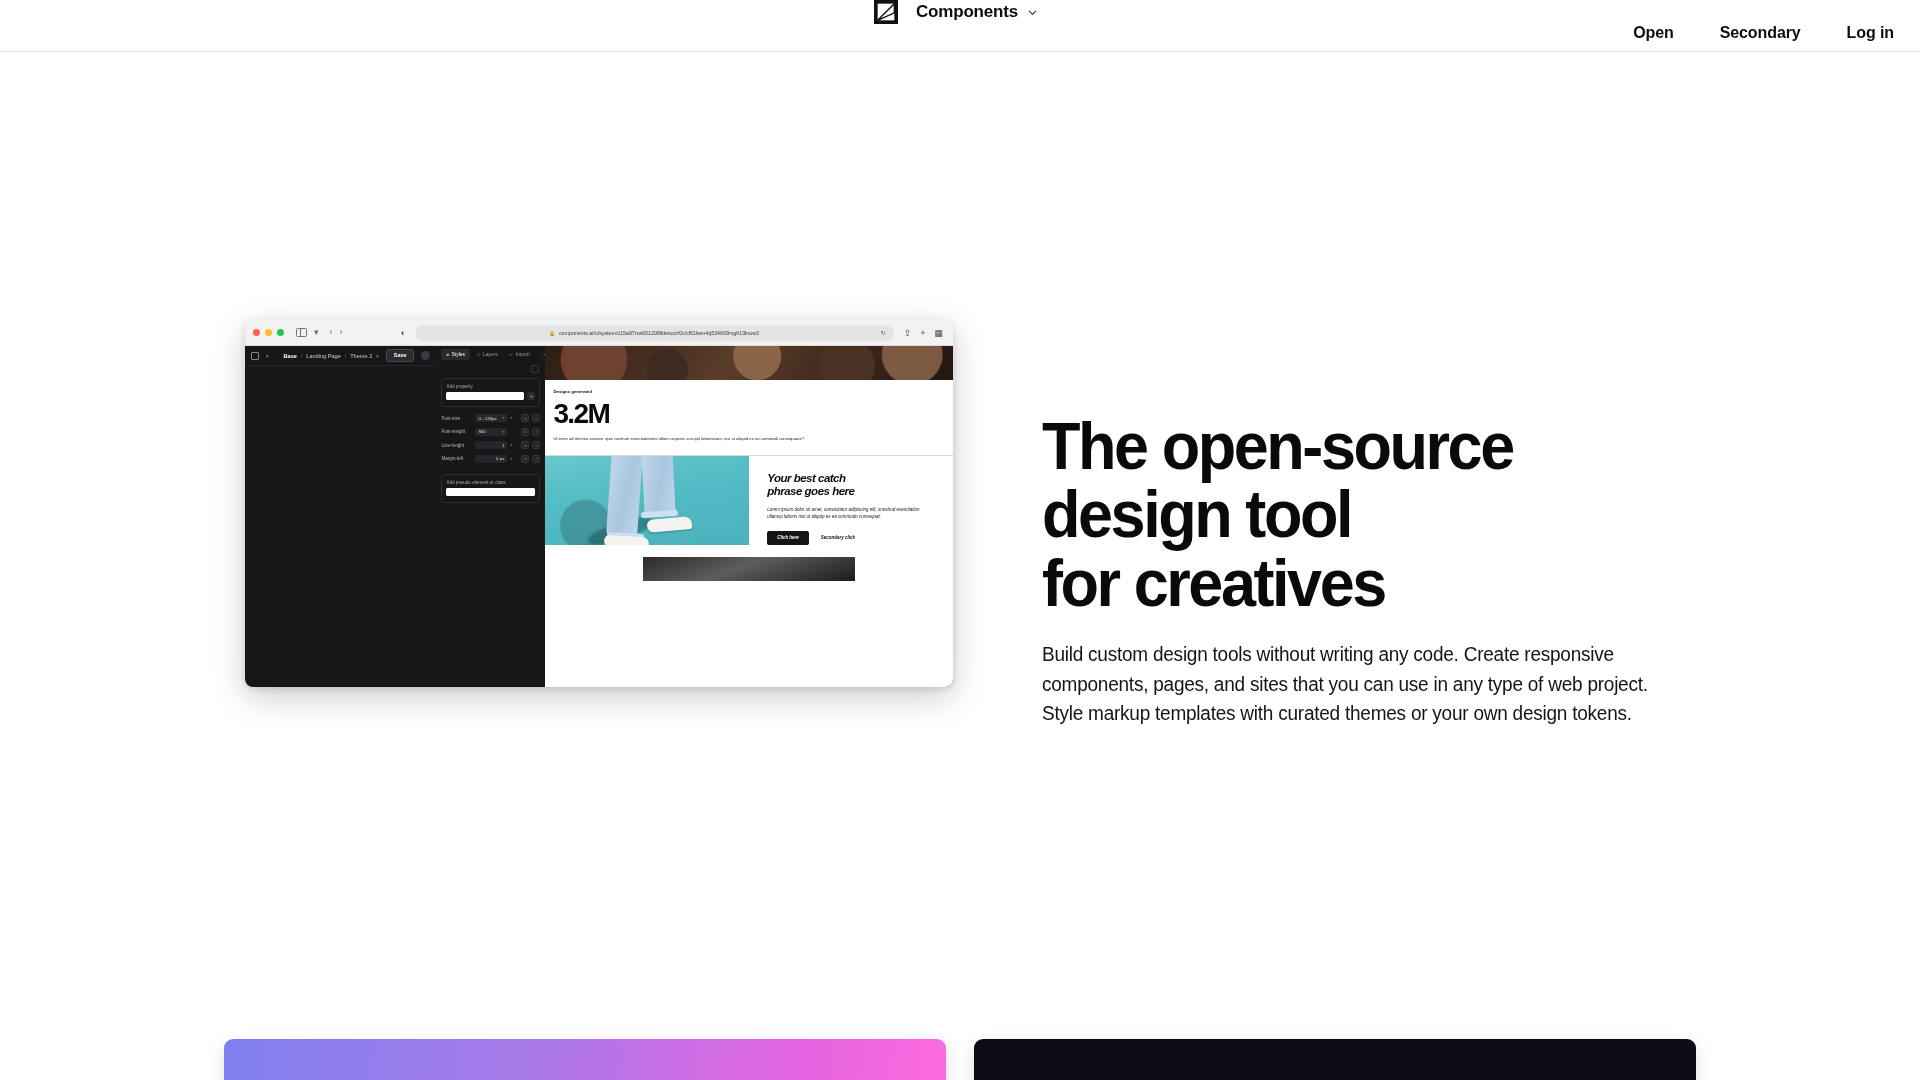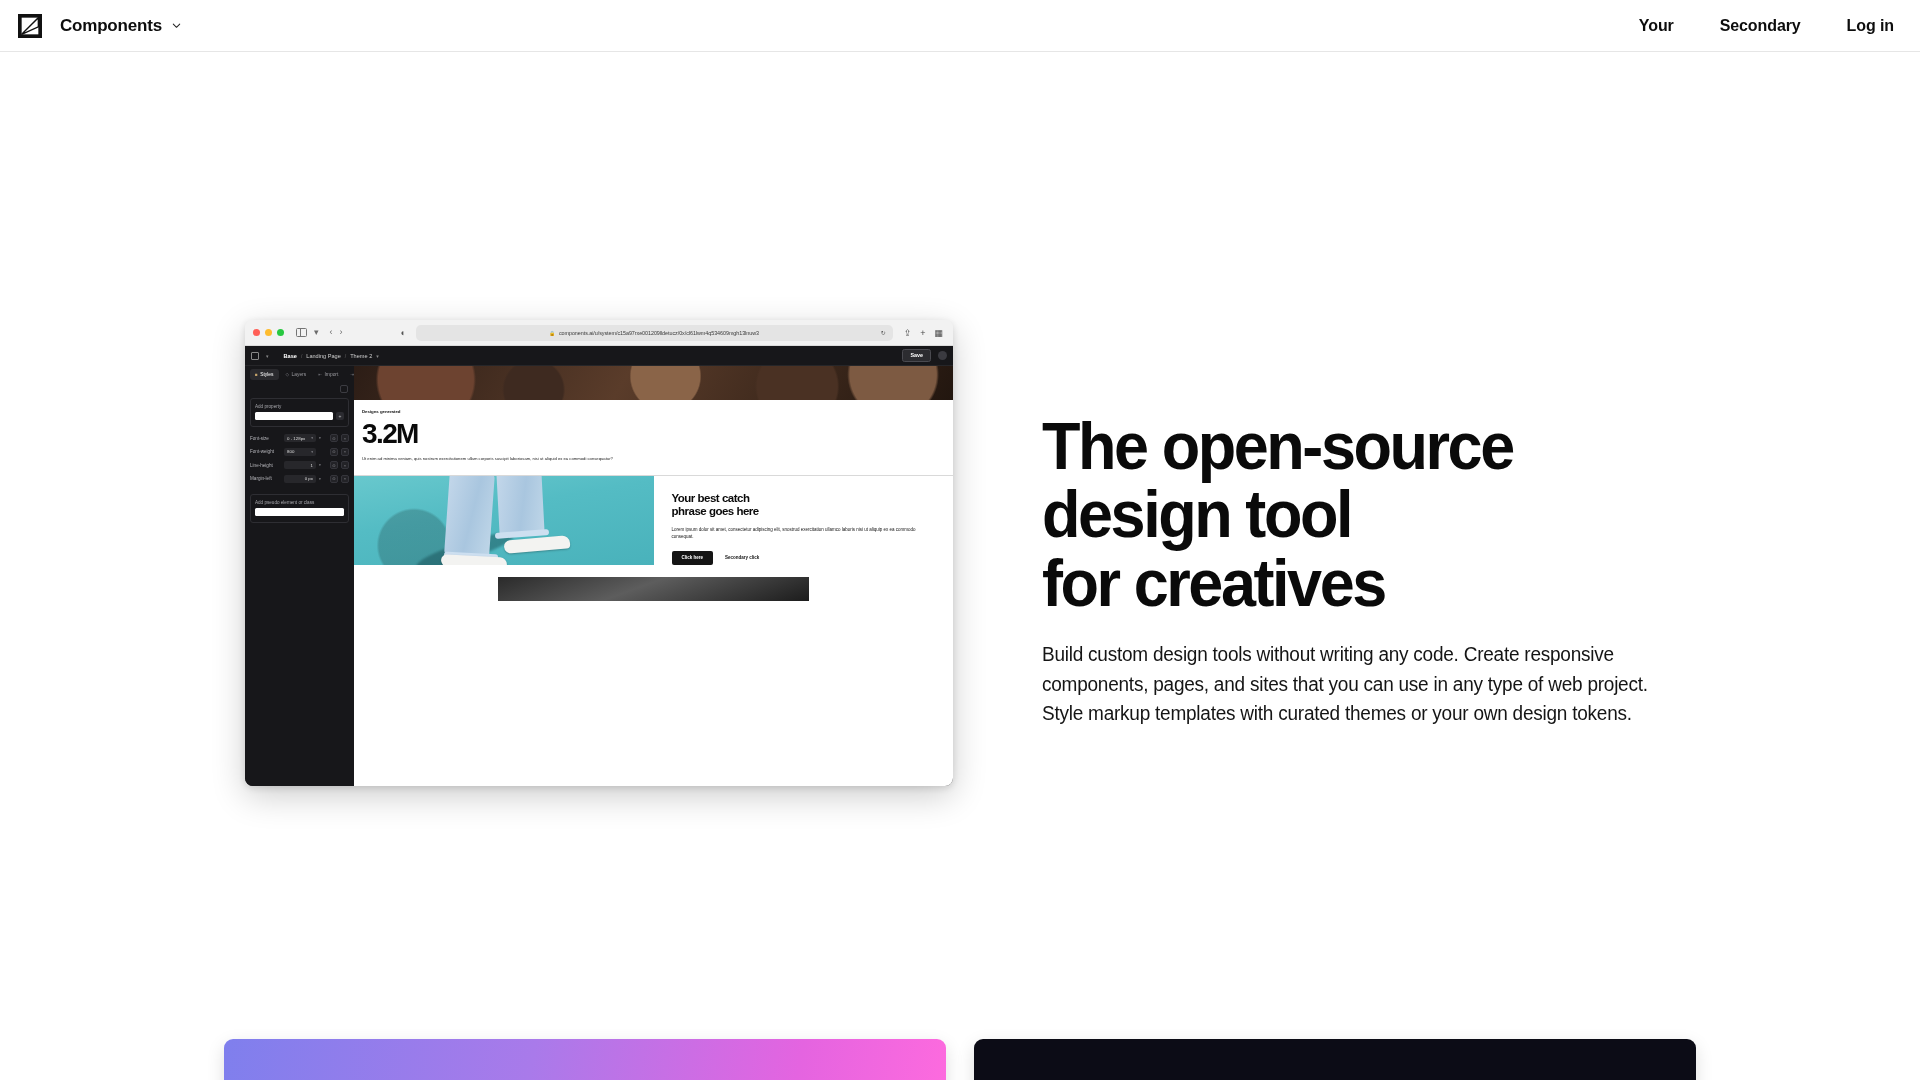--- a/index.html
+++ b/index.html
@@ -12,20 +12,21 @@
   }
 
   
   .topnav {
     height: 52px;
     border-bottom: 1px solid #e6e6e6;
     display: flex;
     align-items: center;
     padding: 0 26px 0 18px;
     background: #fff;
+    flex-direction: column;
   }
   .nav-left { display: flex; align-items: center; gap: 18px; }
   .logo-mark {
     width: 24px; height: 24px;
     border: 2px solid #111;
     display: block;
   }
   .brand-wrap { display: flex; align-items: center; gap: 9px; }
   .brand-text {
     font-size: 17px; font-weight: 700; color: #0d0d0d; letter-spacing: -0.2px;
@@ -121,21 +122,21 @@
     font-size: 5.4px; color: #3a3a3a; letter-spacing: -0.05px;
     white-space: nowrap; overflow: hidden; max-width: 250px;
   }
   .lock { font-size: 5px; color: #444; }
   .reload { position: absolute; right: 7px; font-size: 6px; color: #5a5a5a; }
   .shield { font-size: 9px; color: #555; }
   .bz-right { display: flex; align-items: center; gap: 9px; padding-right: 2px;}
   .bz-right span { font-size: 9px; color: #4a4a4a; }
 
   
-  .editor { background: #17171a; height: 440px; position: relative; display: flex; flex-direction: column;}
+  .editor { background: #17171a; height: 341px; position: relative; display: flex; flex-direction: row;}
   .ed-top {
     height: 20px; display: flex; align-items: center;
     padding: 0 6px; gap: 7px;
     border-bottom: 1px solid #262629;
   }
   .ed-logo {
     width: 8px; height: 8px; border: 0.8px solid #888; border-radius: 1px;
   }
   .ed-caret { font-size: 5px; color: #888; }
   .crumbs { display: flex; align-items: center; gap: 4px; margin-left: 8px; }
@@ -215,21 +216,21 @@
     flex: 1; padding: 9px 8px 12px 8px; border-right: 0.7px solid #d9d9d9;
   }
   .pv-stat:last-child { border-right: none; }
   .pv-stat-label { font-size: 4.4px; color: #111; font-weight: 600; letter-spacing: -0.05px;}
   .pv-stat-num {
     font-size: 28px; font-weight: 800; letter-spacing: -1.6px;
     line-height: 1.05; margin: 5px 0 8px 0; color: #0a0a0a;
   }
   .pv-stat-body { font-size: 4.2px; line-height: 1.55; color: #1a1a1a; }
 
-  .pv-split { display: flex; }
+  .pv-split { display: flex; font-style: italic; }
   .pv-photo {
     width: 50%;
     background:
       radial-gradient(circle at 20% 78%, rgba(0,0,0,.18) 0 14%, transparent 15%),
       linear-gradient(170deg, #68c8cd 0%, #54bcc4 40%, #49b2bb 100%);
     position: relative; overflow: hidden;
   }
   .leg {
     position: absolute; background: linear-gradient(100deg,#c3d7ea,#a9c6df 55%,#bfd6e8);
     border-radius: 4px 5px 3px 3px;
@@ -293,21 +294,21 @@
       <div class="brand-wrap">
         <span class="brand-text">Components</span>
         <span style="display:flex;">
           <svg class="chev" viewBox="0 0 12 12" aria-hidden="true">
             <path d="M2.5 4.5 L6 8 L9.5 4.5" fill="none" stroke="#222" stroke-width="1.1" stroke-linecap="round" stroke-linejoin="round"></path>
           </svg>
         </span>
       </div>
     </div>
     <div class="nav-right">
-      <a class="nav-link">Your</a>
+      <a class="nav-link">Open</a>
       <a class="nav-link">Secondary</a>
       <a class="nav-link">Log in</a>
     </div>
   </div>
 
   <div class="hero">
 
     <div class="hero-left">
       <div class="browser">
 

